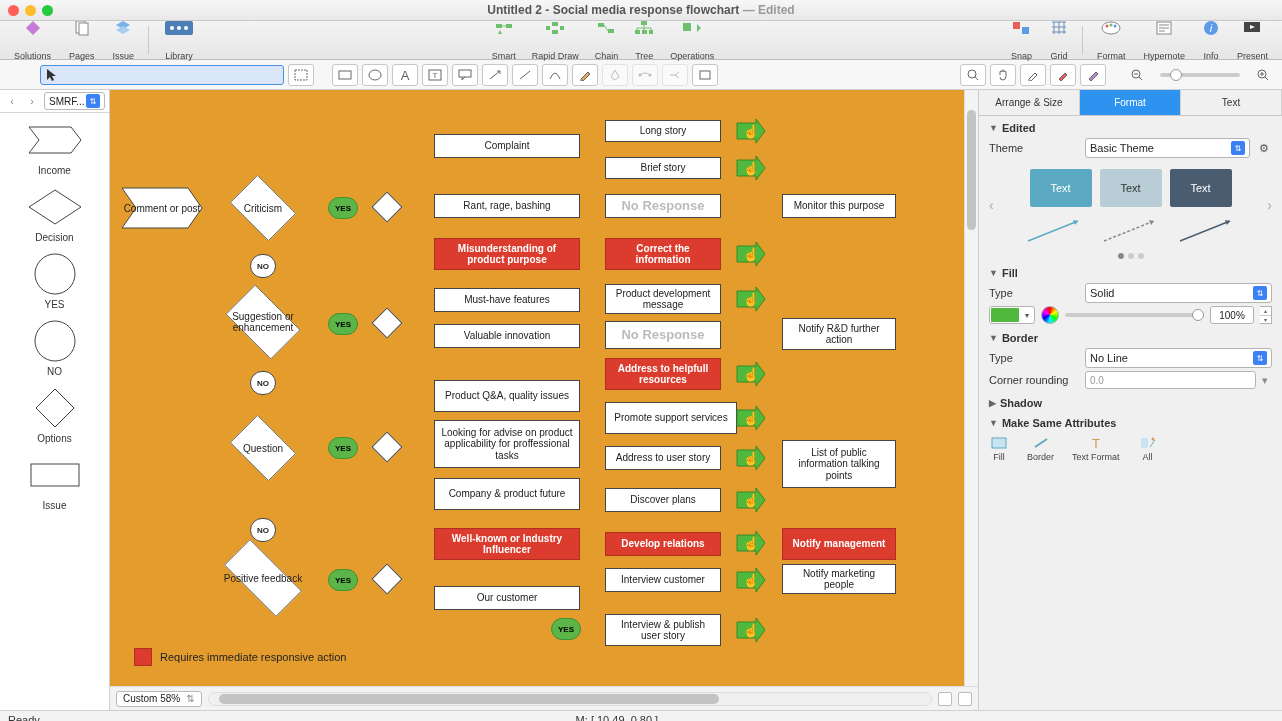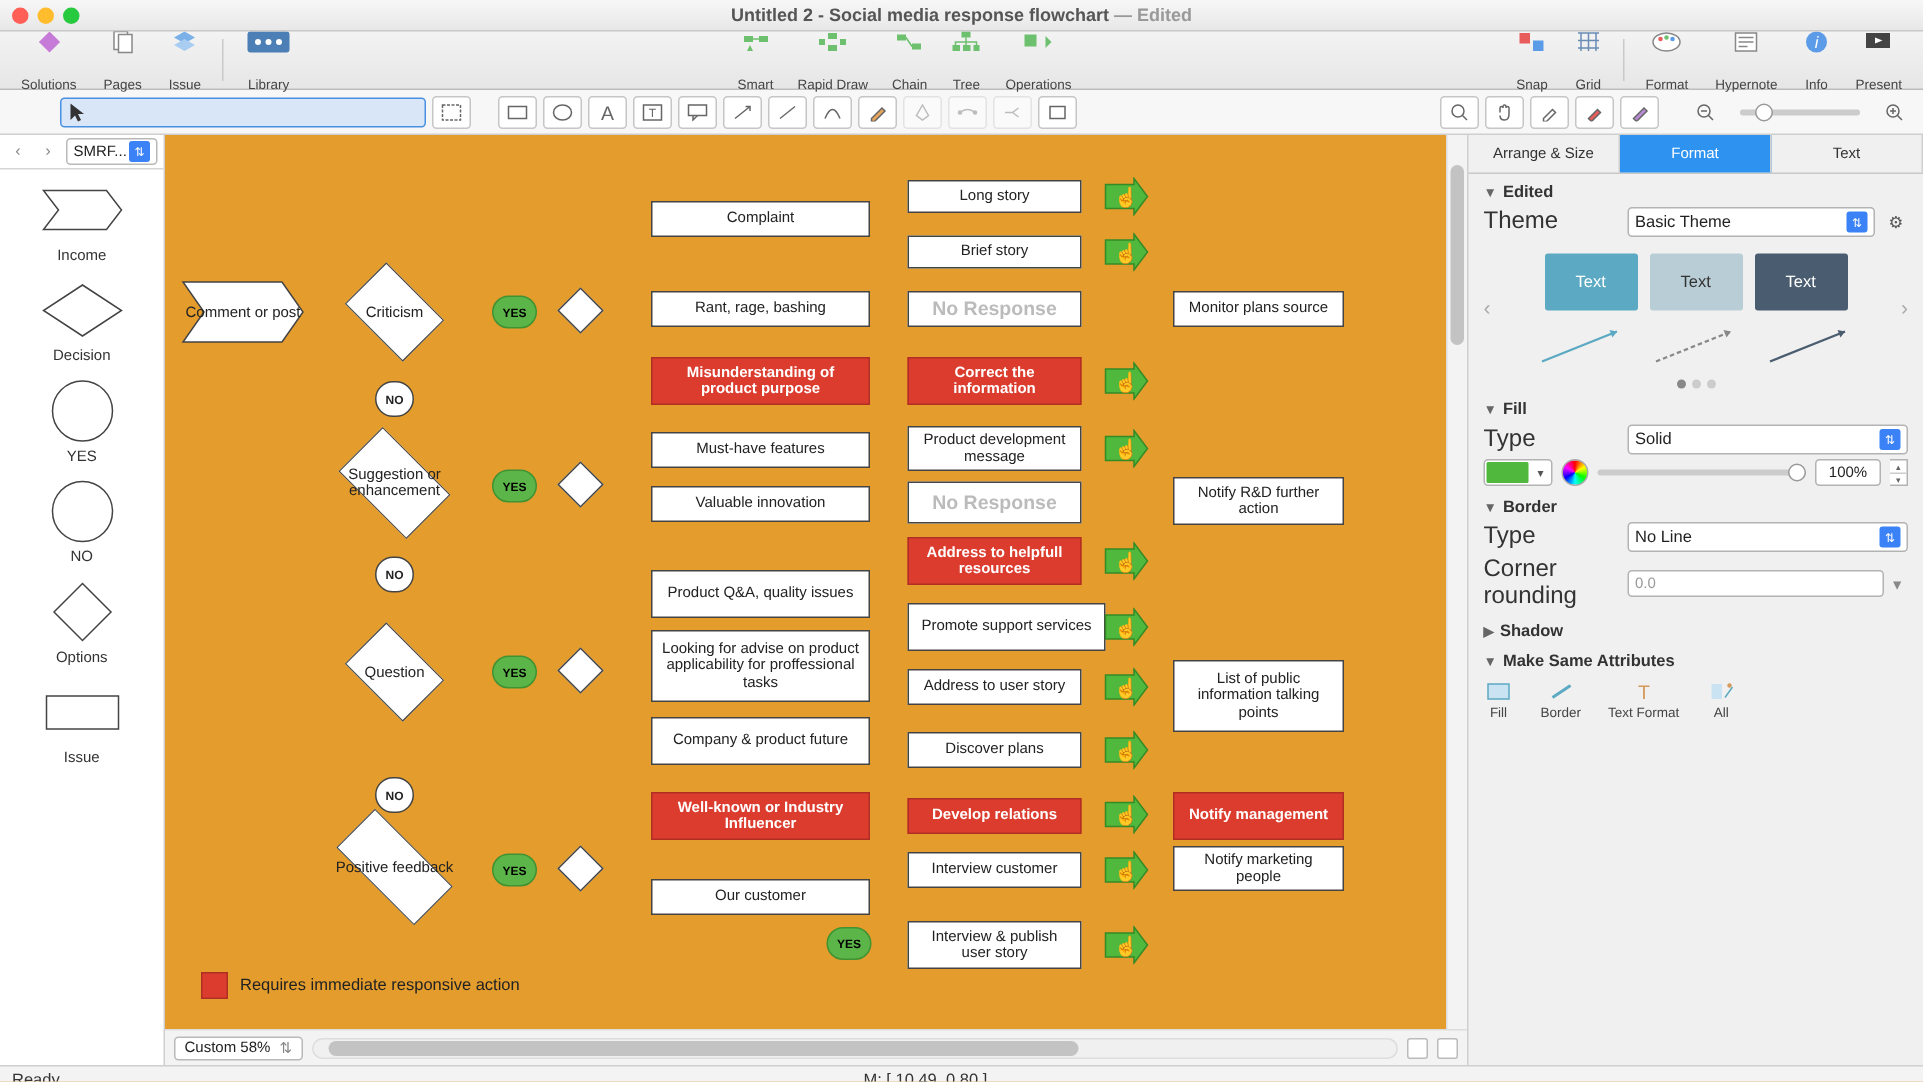--- a/index.html
+++ b/index.html
@@ -61,21 +61,21 @@
 .minibtn{width:14px;height:14px;border:1px solid #bbb;background:#fff;border-radius:2px}
 .rightpanel{width:304px;background:#f0f0f0;border-left:1px solid #cfcfcf;display:flex;flex-direction:column}
 .ptabs{height:26px;display:flex;border-bottom:1px solid #c8c8c8}
 .ptab{flex:1;display:flex;align-items:center;justify-content:center;font-size:10px;color:#333;cursor:pointer;border-right:1px solid #d0d0d0}
 .ptab.active{background:#2e93f0;color:#fff}
 .pbody{flex:1;overflow:auto;padding:6px 10px}
 .sect{margin-bottom:8px}
 .secthead{display:flex;align-items:center;gap:4px;font-size:11px;font-weight:600;color:#333;margin-bottom:4px;cursor:pointer}
 .secthead .tri{font-size:9px;color:#666}
 .row{display:flex;align-items:center;margin:3px 0;gap:6px}
-.row .rlbl{width:90px;font-size:16px;color:#333}
+.row .rlbl{width:90px;font-size:11px;color:#333}
 .sel{flex:1;height:20px;background:#fff;border:1px solid #b3b3b3;border-radius:3px;display:flex;align-items:center;justify-content:space-between;padding:0 4px;font-size:11px;position:relative}
 .sel .dd{width:14px;height:14px;background:#3b82f6;border-radius:2px;display:flex;align-items:center;justify-content:center;color:#fff;font-size:8px}
 .gear{width:16px;height:16px;display:flex;align-items:center;justify-content:center;color:#555;cursor:pointer}
 .swatches{display:flex;gap:8px;margin:8px 0;align-items:center;justify-content:center}
 .swatch{width:62px;height:38px;display:flex;align-items:center;justify-content:center;font-size:11px;color:#fff;border-radius:2px}
 .arrowprev{display:flex;gap:14px;justify-content:center;margin:6px 0 4px}
 .arrp{width:62px;height:30px;position:relative}
 .pager{display:flex;justify-content:center;gap:4px;margin:4px 0}
 .pdot{width:6px;height:6px;border-radius:50%;background:#ccc}
 .pdot.on{background:#888}
@@ -477,21 +477,21 @@
       <div class="node" style="left:495px;top:67px;width:116px;height:22px">Brief story</div>
       <div class="arrowbox" style="left:626px;top:65px">
           <svg viewBox="0 0 30 26">
             <polygon points="1,5 20,5 20,1 29,13 20,25 20,21 1,21" fill="#4fb83d" stroke="#358a26"></polygon>
           </svg>
           <span class="hand">☝</span>
         </div>
 
       <div class="node" style="left:324px;top:104px;width:146px;height:24px">Rant, rage, bashing</div>
       <div class="node gray" style="left:495px;top:104px;width:116px;height:24px">No Response</div>
-      <div class="node" style="left:672px;top:104px;width:114px;height:24px">Monitor plans source</div>
+      <div class="node" style="left:672px;top:104px;width:114px;height:24px">Monitor this purpose</div>
 
       <div class="node red" style="left:324px;top:148px;width:146px;height:32px">Misunderstanding of product purpose</div>
       <div class="node red" style="left:495px;top:148px;width:116px;height:32px">Correct the information</div>
       <div class="arrowbox" style="left:626px;top:151px">
           <svg viewBox="0 0 30 26">
             <polygon points="1,5 20,5 20,1 29,13 20,25 20,21 1,21" fill="#4fb83d" stroke="#358a26"></polygon>
           </svg>
           <span class="hand">☝</span>
         </div>
 

